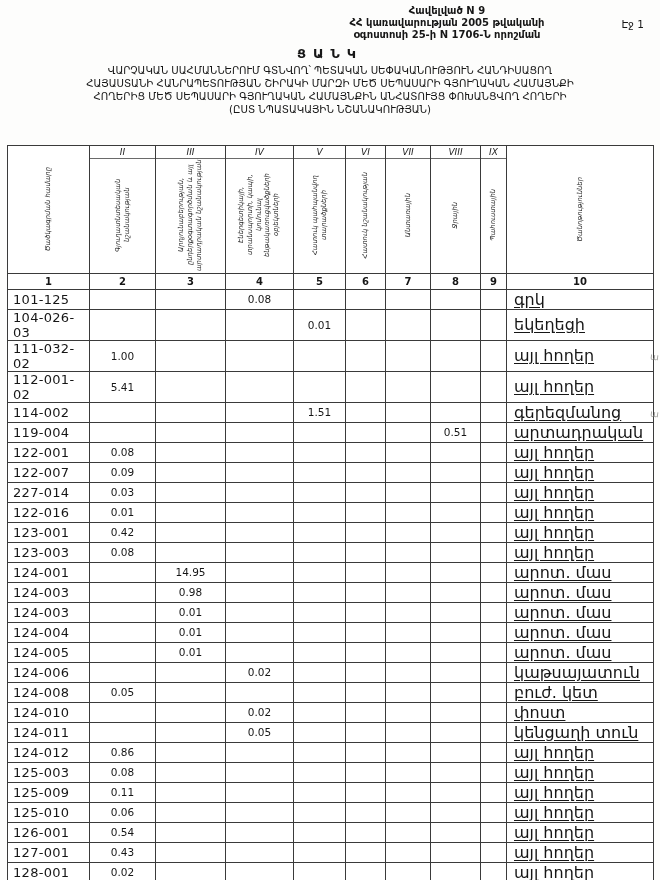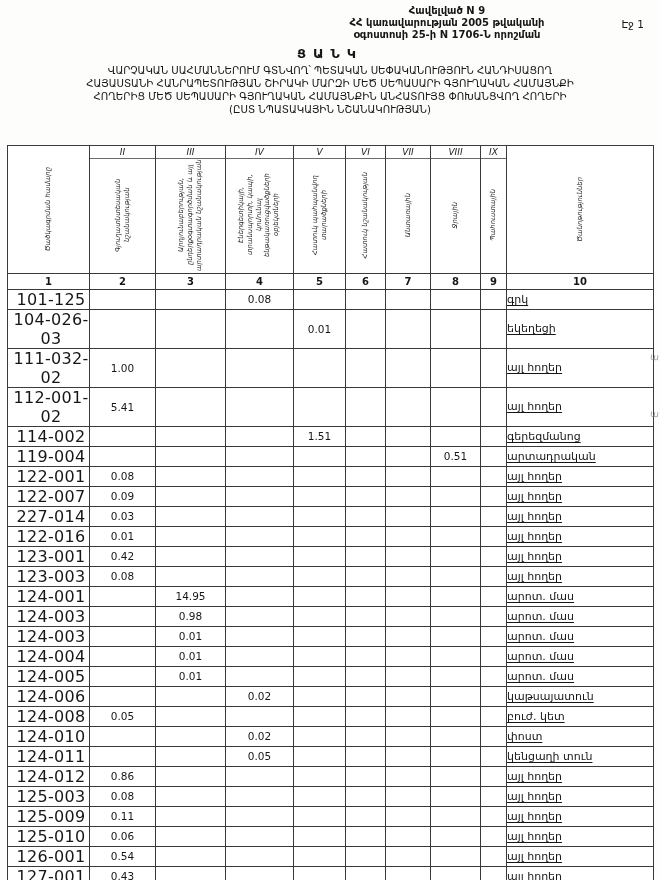--- a/index.html
+++ b/index.html
@@ -50,23 +50,23 @@
   .vert {
     writing-mode: vertical-rl;
     transform: rotate(180deg);
     font-size: 6.8px; line-height: 1.3;
     max-height: 112px; text-align: center; color: #1c1c1c;
   }
 
   .ncell { height: 16px; text-align: center; font-size: 10px; font-weight: bold; }
 
   tbody tr { height: 20px; }
-  td.code { text-align: center; padding-left: 5px; font-size: 16px; letter-spacing: 0.3px; }
+  td.code { text-align: left; padding-left: 5px; font-size: 13px; letter-spacing: 0.3px; }
   td.val  { text-align: center; font-size: 10.5px; }
-  td.note { text-align: left; padding-left: 0; font-size: 11px; margin-top: 28px; }
+  td.note { text-align: left; padding-left: 7px; font-size: 16px; margin-top: 28px; }
   .note-text { text-decoration: underline; text-underline-offset: 2px; }
 
   .margin-mark {
     position: absolute; right: 1px; color: #9a9a96;
     font-size: 9px; transform: rotate(8deg);
   }
   .mark-0 { top: 352px; }
   .mark-1 { top: 409px; }
 </style>
 </head>

